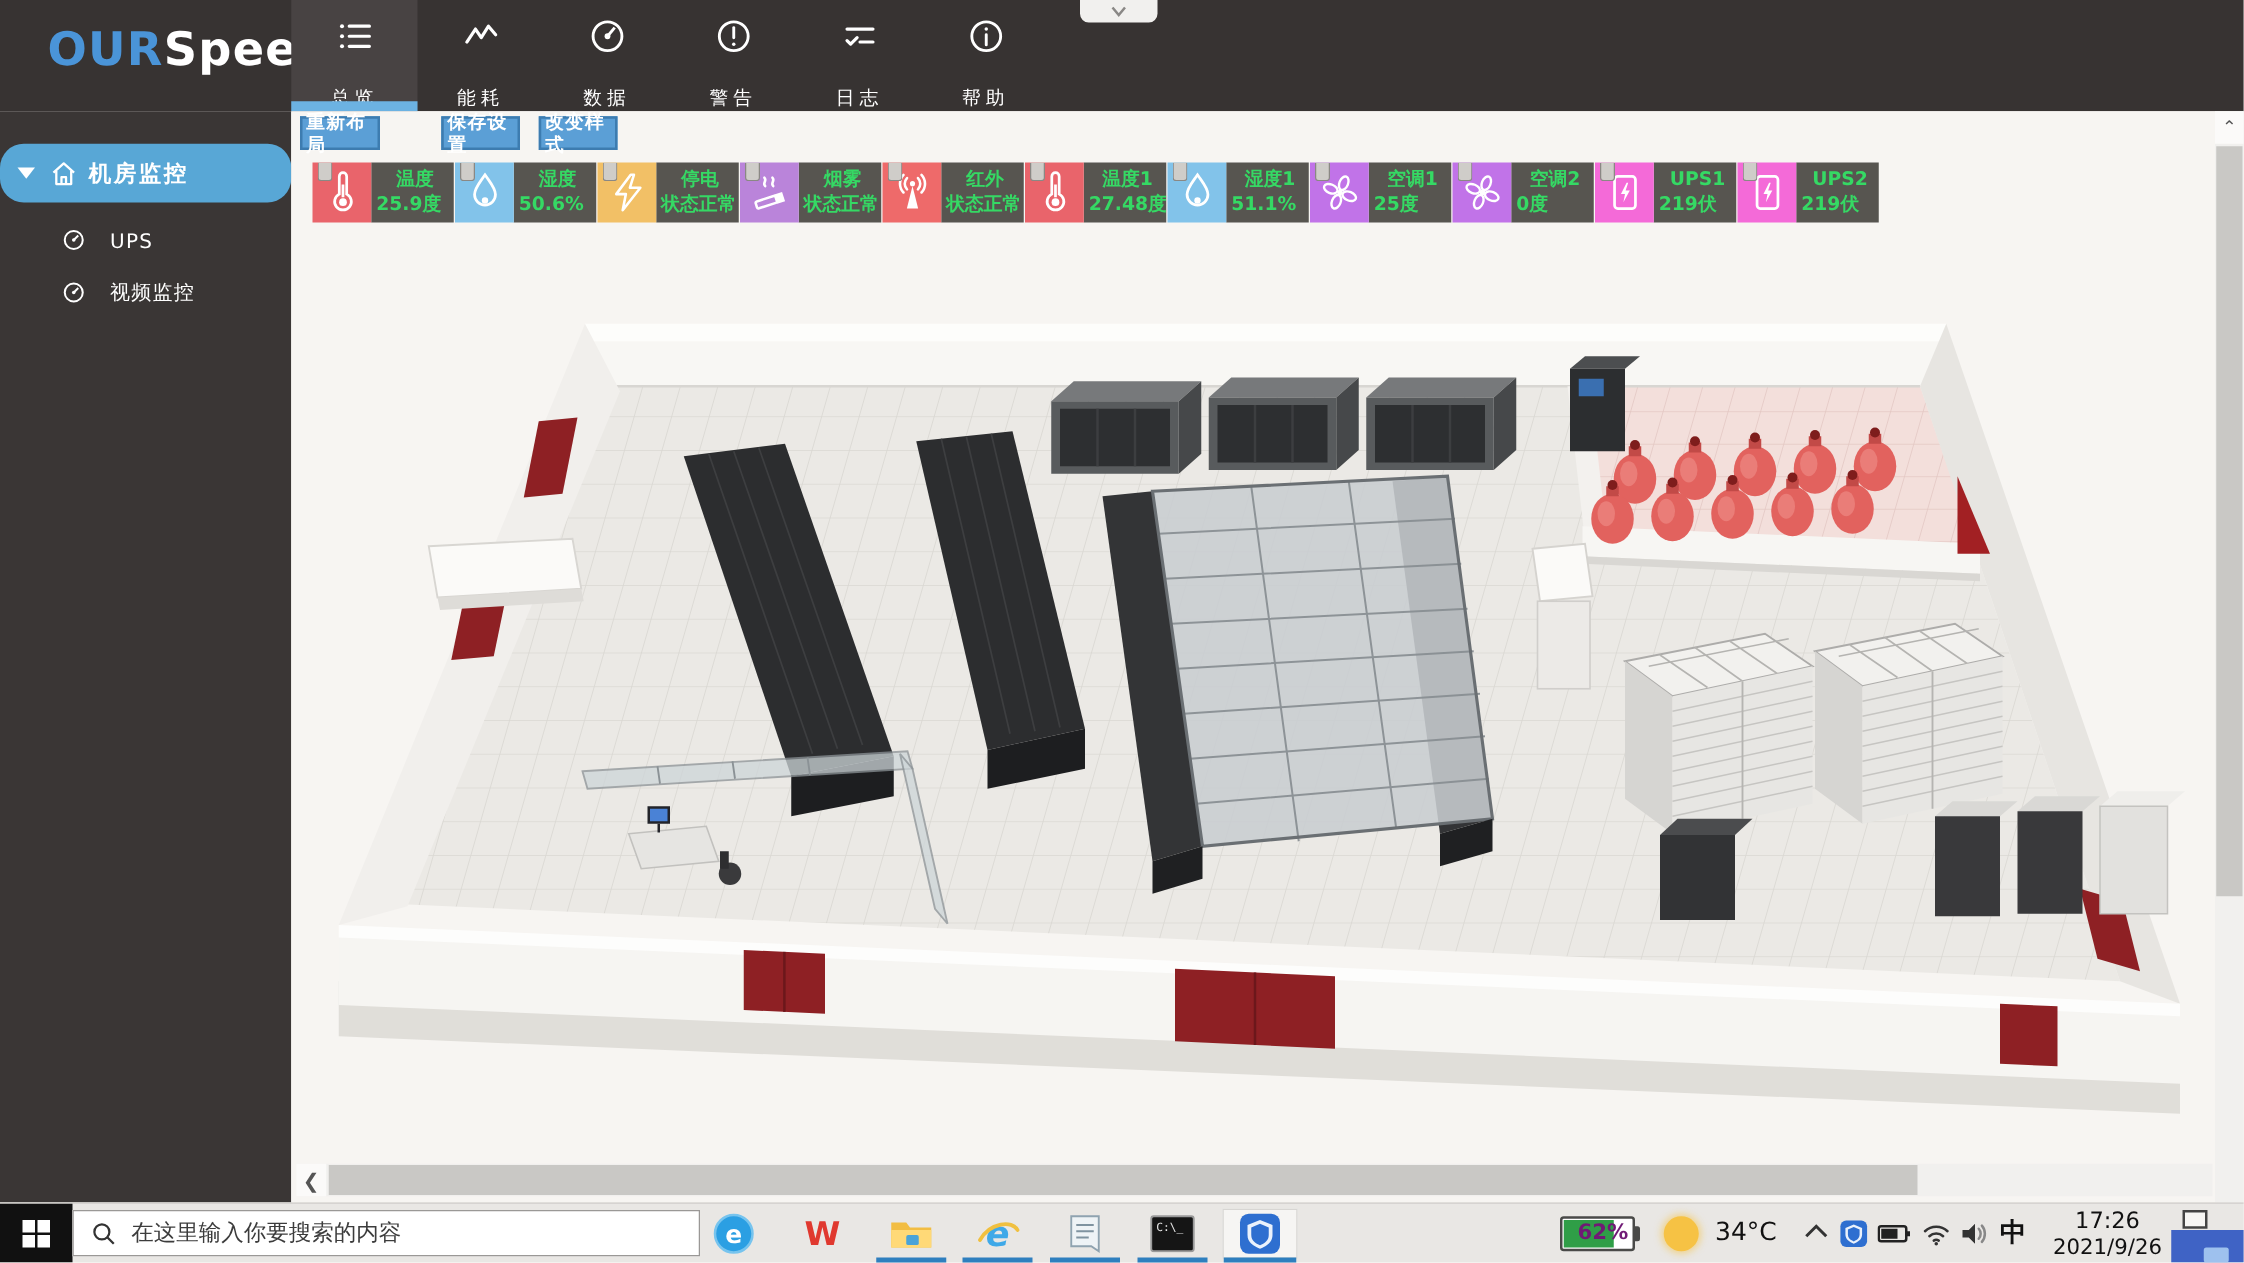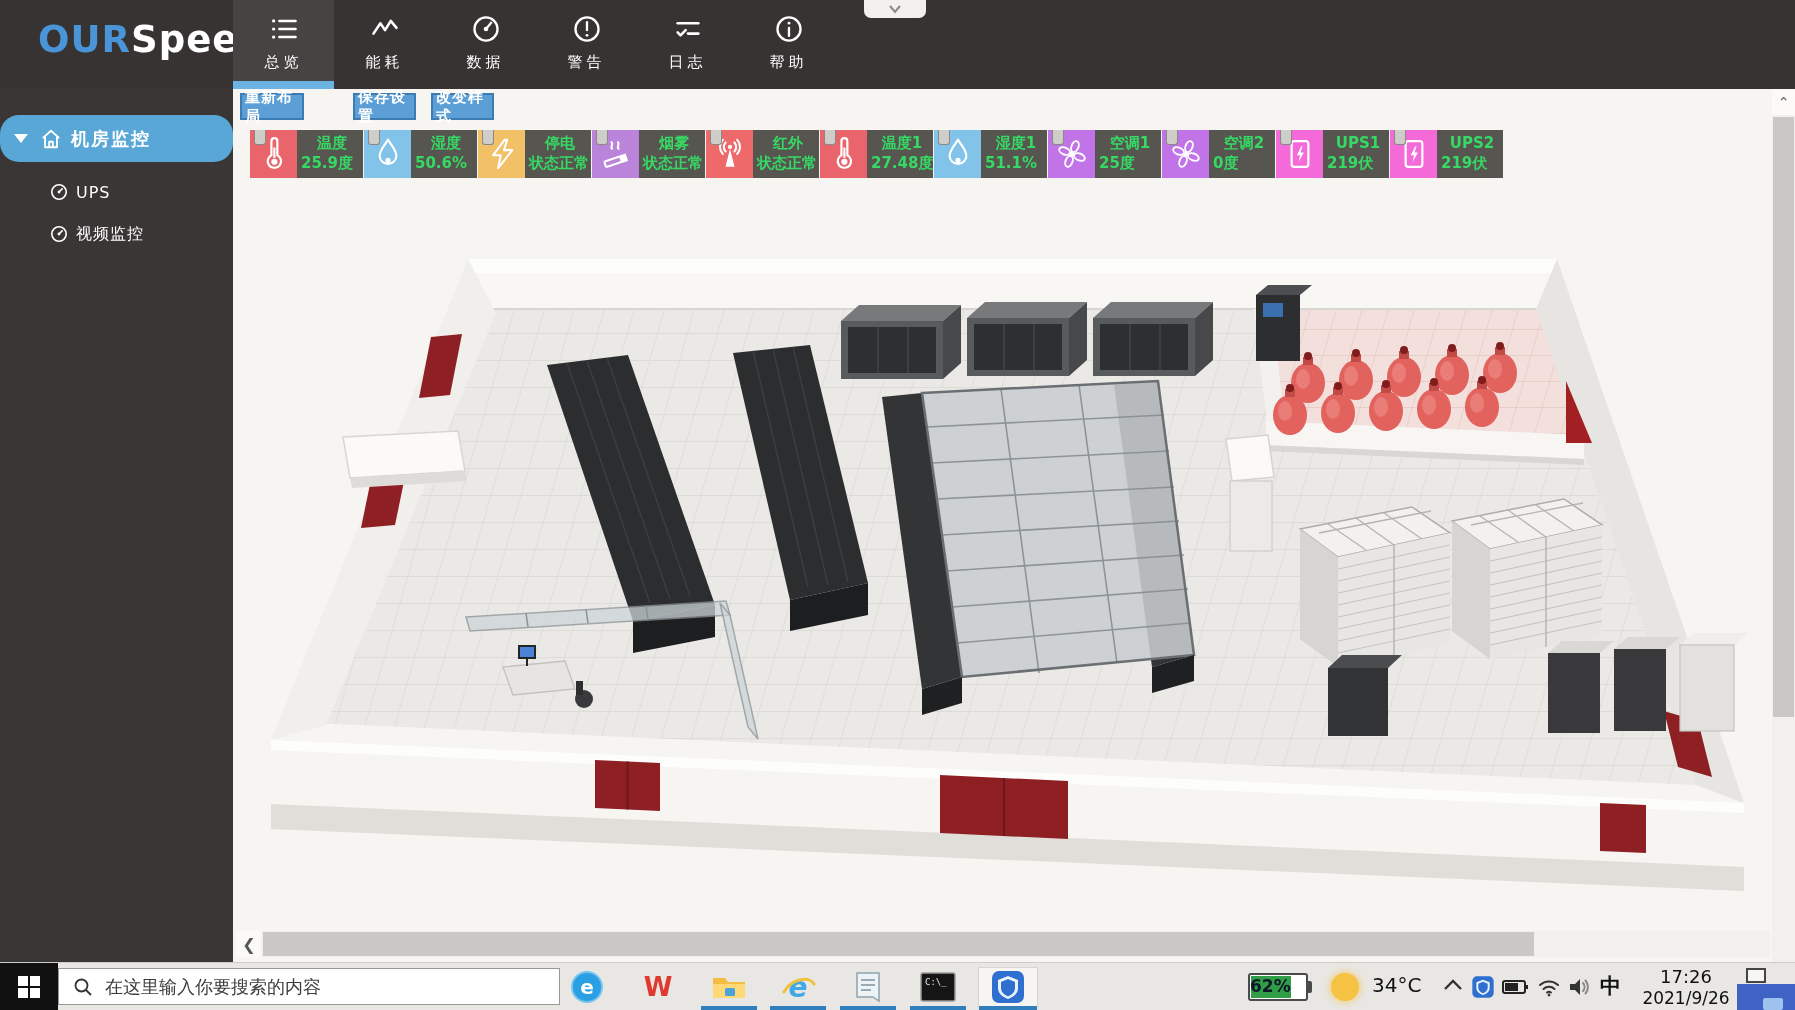--- a/index.html
+++ b/index.html
@@ -9,36 +9,36 @@
   .header{position:absolute;left:0;top:0;width:1795px;height:89px;background:#373332;}
   .logo{position:absolute;left:38px;top:18px;font-size:37px;font-weight:bold;letter-spacing:1px;}
   .logo .our{color:#4a94d8;}
   .logo .speed{color:#ffffff;}
   .nav{position:absolute;left:233px;top:0;height:89px;display:flex;}
   .nav-item{width:101px;height:89px;display:flex;flex-direction:column;align-items:center;
             justify-content:flex-start;padding-top:14px;box-sizing:border-box;position:relative;cursor:pointer;}
   .nav-item.active{background:#484343;}
   .nav-item.active::after{content:"";position:absolute;left:0;bottom:0;width:100%;height:8px;background:#6cb2e2;}
   .nav-ic{width:30px;height:30px;}
-  .nav-label{color:#fff;font-size:15px;letter-spacing:4px;margin-top:9px;}
+  .nav-label{color:#fff;font-size:15px;letter-spacing:4px;margin-top:25px;}
   .drop-tab{position:absolute;left:864px;top:0;width:62px;height:18px;background:#f1f0ee;
             border-radius:0 0 7px 7px;display:flex;align-items:center;justify-content:center;}
   .drop-tab svg{width:14px;height:10px;}
   .user-area{position:absolute;right:0;top:0;height:89px;}
   
   .sidebar{position:absolute;left:0;top:89px;width:233px;height:873px;background:#3a3635;}
   .side-root{position:absolute;left:0;top:26px;width:233px;height:47px;background:#58a7d6;
              display:flex;align-items:center;cursor:pointer;border-radius:19px;}
   .caret{width:0;height:0;border-left:7px solid transparent;border-right:7px solid transparent;
          border-top:9px solid #ffffff;margin-left:14px;}
   .side-root .home-ic{width:22px;height:22px;margin-left:12px;}
   .side-root-label{color:#fff;font-size:18px;font-weight:bold;letter-spacing:2px;margin-left:9px;}
   .side-sub{position:absolute;left:0;width:233px;height:34px;display:flex;align-items:center;cursor:pointer;}
   .side-sub .sub-ic{width:18px;height:18px;margin-left:50px;}
-  .side-sub-label{color:#fff;font-size:16px;letter-spacing:1px;margin-left:8px;}
+  .side-sub-label{color:#fff;font-size:16px;letter-spacing:1px;margin-left:20px;}
   
   .content{position:absolute;left:233px;top:89px;width:1539px;height:873px;background:#f7f5f2;overflow:hidden;}
   .btn{position:absolute;top:4px;height:27px;background:#5b9fd6;border:2px solid #3d7cb0;box-sizing:border-box;
        color:#fff;font-size:15px;font-weight:bold;display:flex;align-items:center;justify-content:center;
        padding:0 3px;letter-spacing:1px;cursor:pointer;}
   
   .tiles{position:absolute;left:17px;top:41px;height:48px;display:flex;}
   .tile{width:113px;height:48px;margin-right:1px;display:flex;cursor:pointer;}
   .tile-icon{width:47px;height:48px;position:relative;display:flex;align-items:center;justify-content:center;}
   .tile-icon svg{width:32px;height:36px;}
@@ -68,21 +68,21 @@
   .tsearch svg{width:20px;height:20px;margin:0 10px 0 14px;}
   .tsearch input{border:none;outline:none;font-size:18px;color:#333;width:420px;background:transparent;
                  font-family:"DejaVu Sans","Liberation Sans",sans-serif;}
   .tsearch input::placeholder{color:#3c3c3c;opacity:1;}
   .tbicon{position:absolute;top:4px;width:60px;height:40px;display:flex;align-items:center;justify-content:center;cursor:pointer;}
   .tbicon.active-app{background:#f6f5f3;border:1px solid #d8d6d3;box-sizing:border-box;}
   .runbar{position:absolute;top:43px;height:5px;background:#2f7fbe;}
   .battwidget{position:absolute;left:1248px;top:10px;width:60px;height:28px;border:2px solid #4a4a48;border-radius:3px;
               background:#fff;box-sizing:border-box;}
   .battfill{position:absolute;left:1px;top:1px;height:22px;width:40px;background:#2f9e47;}
-  .battwidget span{position:absolute;left:0;top:1px;font-size:17px;color:#0f172a;font-weight:bold;}
+  .battwidget span{position:absolute;left:12px;top:1px;font-size:17px;color:#701a75;font-weight:bold;}
   .battnub{position:absolute;left:1308px;top:18px;width:4px;height:12px;background:#4a4a48;border-radius:0 2px 2px 0;}
   .sun{position:absolute;left:1331px;top:10px;width:28px;height:28px;border-radius:50%;
        background:#f6c244;box-shadow:0 0 6px 2px rgba(246,194,68,.55);}
   .tempc{position:absolute;left:1372px;top:10px;font-size:20px;color:#111;}
   .chev{position:absolute;left:1442px;top:14px;width:22px;height:20px;color:#333;cursor:pointer;}
   .trayic{position:absolute;top:12px;width:26px;height:24px;display:flex;align-items:center;justify-content:center;cursor:pointer;}
   .ime{position:absolute;left:1600px;top:9px;font-size:21px;color:#111;font-weight:bold;cursor:pointer;}
   .clock{position:absolute;left:1630px;top:3px;width:112px;text-align:center;color:#111;cursor:default;}
   .clock .t{font-size:18px;line-height:22px;}
   .clock .d{font-size:17px;line-height:20px;}

